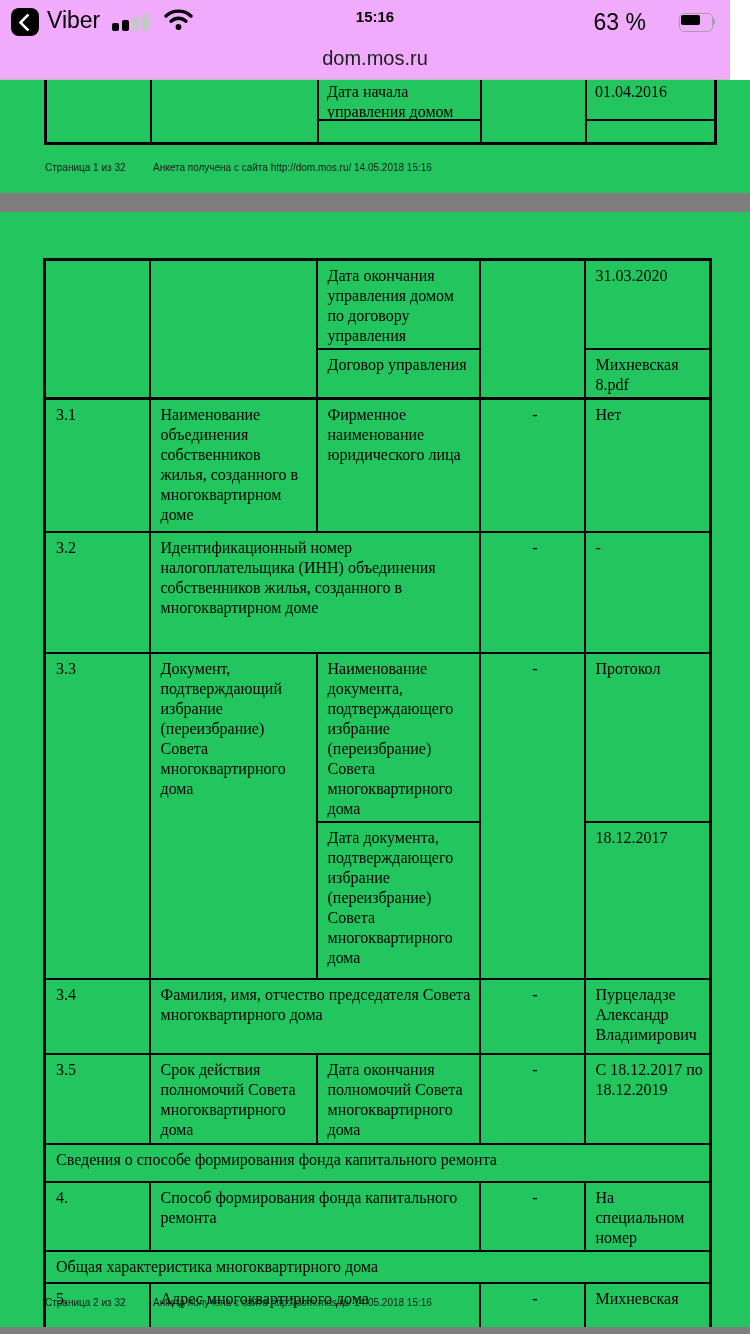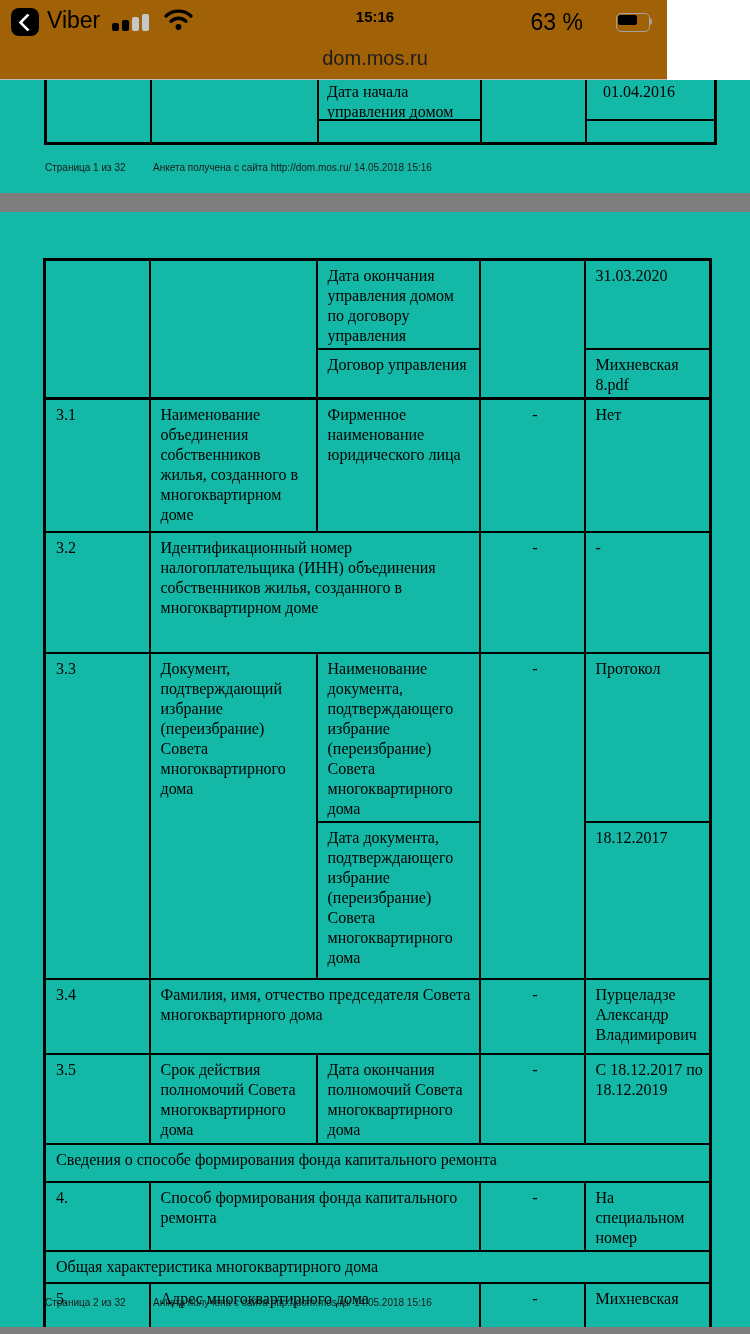--- a/index.html
+++ b/index.html
@@ -4,22 +4,22 @@
 <style>
   html,body { margin:0; padding:0; }
   body {
     width:750px; height:1334px; position:relative; overflow:hidden;
     background:#ffffff; font-family:"Liberation Serif", serif;
   }
   .screen { position:absolute; inset:0; }
 
   
   .chrome {
-    position:absolute; left:0; top:0; width:667px; height:79px;
-    background:#a16207; border-bottom:1px solid #bdbdbd;
+    position:absolute; left:0; top:0; width:730px; height:79px;
+    background:#f0abfc; border-bottom:1px solid #bdbdbd;
     font-family:"Liberation Sans", sans-serif; color:#000;
   }
   .back-btn {
     position:absolute; left:11px; top:8px; width:28px; height:28px;
     background:#000; border-radius:8px; cursor:pointer;
   }
   .back-chev {
     position:absolute; left:10px; top:8px; width:10px; height:10px;
     border-left:3px solid #fff; border-bottom:3px solid #fff;
     transform:rotate(45deg); border-radius:1px;
@@ -33,21 +33,21 @@
   .time { position:absolute; left:0; top:8px; width:750px; text-align:center; font-size:15px; font-weight:bold; }
   .batt-pct { position:absolute; right:84px; top:9px; font-size:23px; }
   .battery { position:absolute; right:15px; top:13px; width:36px; height:18px; }
   .batt-body { position:absolute; left:0; top:0; width:32px; height:17px; border:1.5px solid #a2a2a6; border-radius:5px; }
   .batt-fill { position:absolute; left:2px; top:2px; width:19px; height:10px; background:#000; border-radius:2px; }
   .batt-nub { position:absolute; right:0px; top:5px; width:3px; height:7px; background:#a2a2a6; border-radius:0 3px 3px 0; }
   .url-row { position:absolute; left:0; top:44px; width:750px; height:34px; cursor:pointer; }
   .url-host { position:absolute; left:0; top:3px; width:750px; text-align:center; font-size:20px; color:#1c1c1e; }
 
   
-  .doc { position:absolute; left:0; top:80px; width:750px; height:1254px; background:#14b8a6; }
+  .doc { position:absolute; left:0; top:80px; width:750px; height:1254px; background:#22c55e; }
 
   
   .p1t { position:absolute; left:44px; top:0px; width:667px; height:62px;
          border-left:3px solid #000; border-right:3px solid #000; border-bottom:3px solid #000; }
   .p1t .vl { position:absolute; top:0; bottom:0; width:2px; background:#000; }
   .p1t .hl { position:absolute; height:2px; background:#000; }
   .p1cell { position:absolute; font-size:16px; line-height:20px; white-space:pre-line; color:#000; }
 
   .footer { position:absolute; left:0; width:750px; height:20px;
             font-family:Liberation Sans, sans-serif; font-size:10px; color:#1a1a1a; }
@@ -112,21 +112,21 @@
 
     <div class="p1t">
       <span class="vl" style="left:103px;"></span>
       <span class="vl" style="left:270px;"></span>
       <span class="vl" style="left:433px;"></span>
       <span class="vl" style="left:538px;"></span>
       <span class="hl" style="left:270px; width:165px; top:39px;"></span>
       <span class="hl" style="left:538px; width:129px; top:39px;"></span>
       <div class="p1cell" style="left:280px; top:2px; width:150px;">Дата начала
 управления домом</div>
-      <div class="p1cell" style="left:548px; top:2px; width:115px;margin-left:8px;">01.04.2016</div>
+      <div class="p1cell" style="left:548px; top:2px; width:115px;">01.04.2016</div>
     </div>
 
     <div class="footer" style="top:82px;">
       <span class="pg">Страница 1 из 32</span>
       <span class="src">Анкета получена с сайта http://dom.mos.ru/ 14.05.2018 15:16</span>
     </div>
 
     <div class="page-break" style="top:113px; height:19px;"></div>
 
     <table class="anketa">

